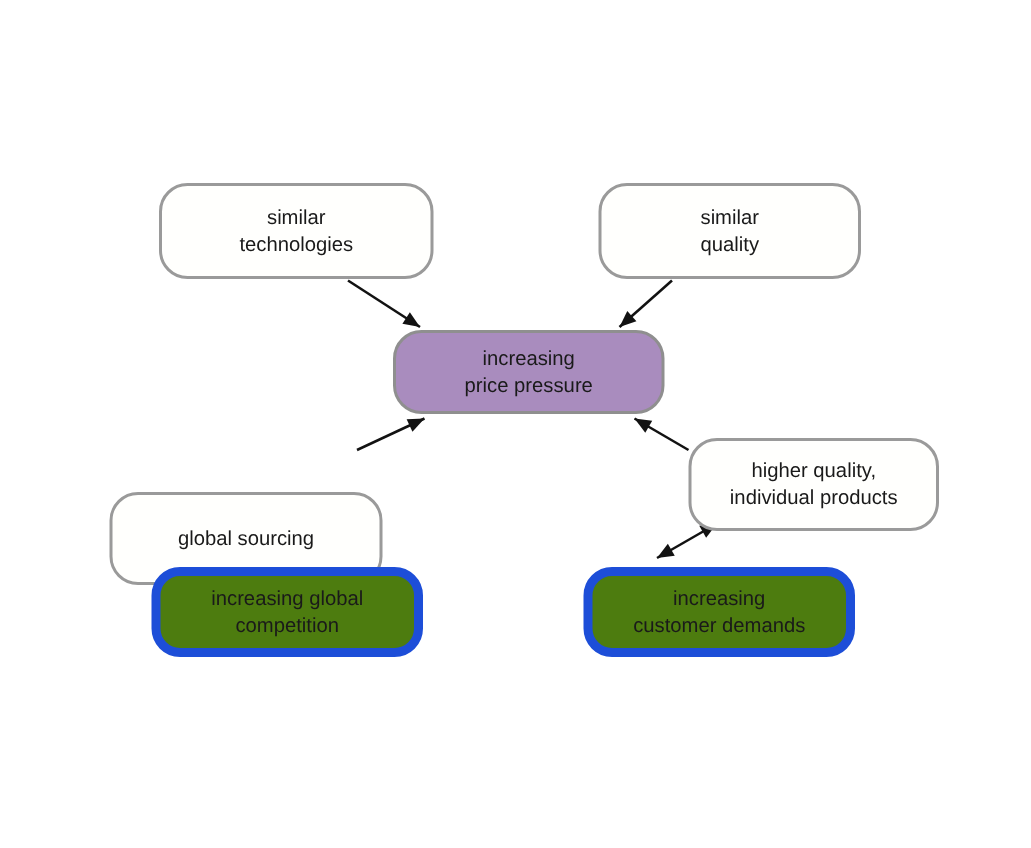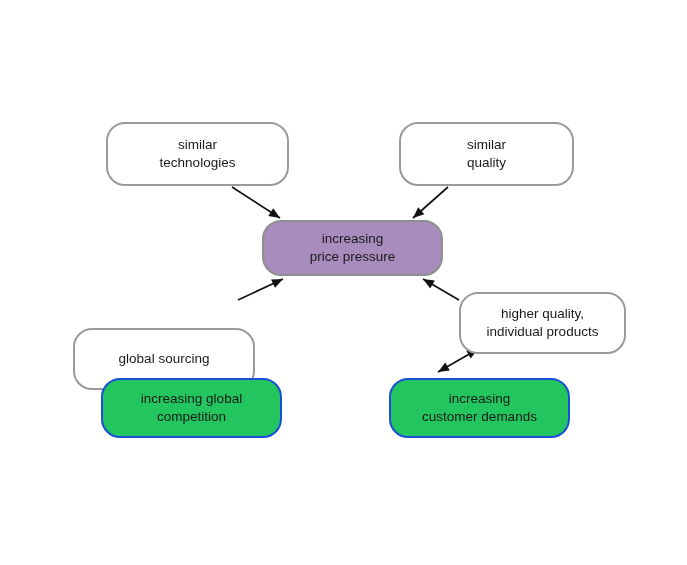--- a/index.html
+++ b/index.html
@@ -43,22 +43,22 @@
   }
   .node-plain {
     background: #fffffd;
     border: 2px solid #9a9a9a;
   }
   .node-accent-soft {
     background: #a98cbe;
     border: 2px solid #8f8f8f;
   }
   .node-accent-strong {
-    background: #22c55e;
-    border: 2px solid #1d4ed8;
+    background: #4d7c0f;
+    border: 6px solid #1d4ed8;
   }
 </style>
 </head>
 <body>
 
 <div id="canvas">
   <svg id="arrow-layer" viewBox="0 0 687 565" width="687" height="565">
       <g>
         <line x1="232" y1="187" x2="280" y2="218" stroke="#121212" stroke-width="1.7"></line>
         <path d="M 280 218 L 268.2639498597555 215.89640139150404 L 273.2551838293316 208.16803911603134 Z" fill="#121212"></path>

